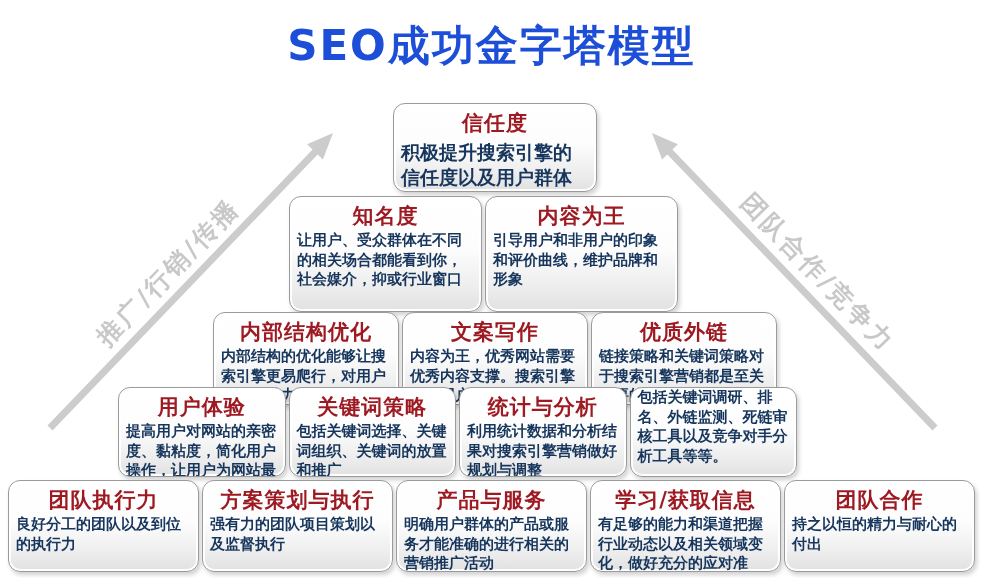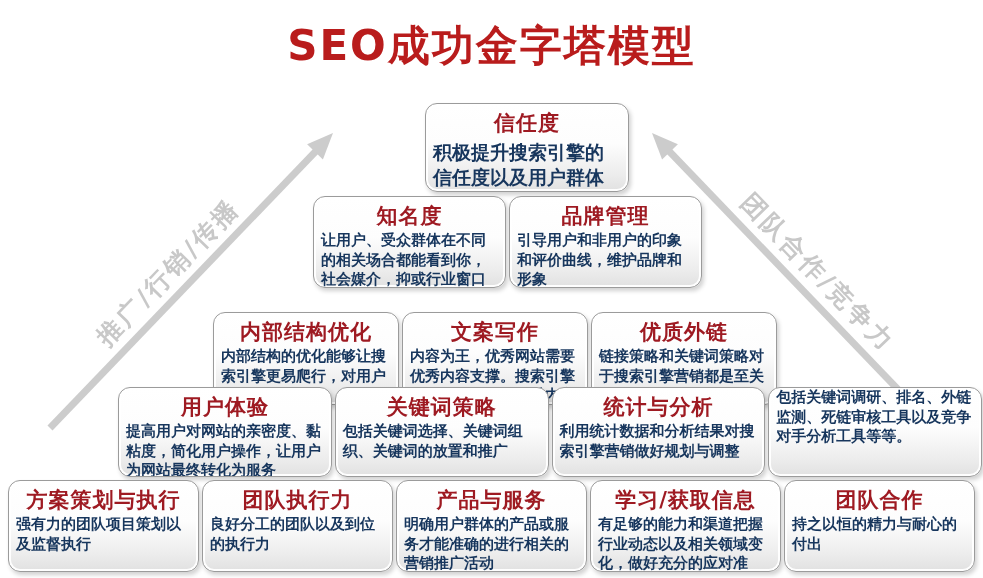--- a/index.html
+++ b/index.html
@@ -2,34 +2,34 @@
 <html><head>
 <meta charset="utf-8">
 <style>
   html,body{margin:0;padding:0;background:#fff;}
   .stage{
     position:relative;width:983px;height:578px;background:#ffffff;overflow:hidden;
     font-family:"DejaVu Sans","Liberation Sans",sans-serif;
   }
   .page-title{
     position:absolute;top:18px;left:0;width:100%;text-align:center;
-    font-size:42px;font-weight:bold;color:#b91c1c;letter-spacing:2px;
+    font-size:42px;font-weight:bold;color:#1d4ed8;letter-spacing:2px;
   }
   .arrows-layer{position:absolute;left:0;top:0;z-index:0;}
   .arrow-label{
     position:absolute;z-index:0;color:#c8c8c8;font-size:25px;font-weight:bold;
     letter-spacing:3px;text-align:center;width:260px;white-space:nowrap;
   }
   .arrow-label.left{left:38px;top:256px;transform:rotate(-46deg);}
   .arrow-label.right{left:688px;top:256px;transform:rotate(46deg);}
   .row{position:absolute;display:flex;gap:3px;z-index:1;}
-  .row-1{left:393px;top:103px;width:204px;height:89px;margin-left:32px;}
-  .row-2{left:313px;top:196px;width:389px;height:92px;}
+  .row-1{left:393px;top:103px;width:204px;height:89px;}
+  .row-2{left:289px;top:196px;width:389px;height:116px;}
   .row-3{left:213px;top:291px;width:564px;height:93px;margin-top:21px;}
-  .row-4{left:118px;top:387px;width:864px;height:90px;}
+  .row-4{left:118px;top:387px;width:679px;height:90px;}
   .row-5{left:8px;top:480px;width:967px;height:92px;}
   .box{
     flex:1 1 0;min-width:0;border:1px solid #9b9b9b;border-radius:12px;
     background:linear-gradient(180deg,#ffffff 0%,#fdfdfd 45%,#ececec 82%,#e1e1e1 100%);
     box-shadow:2px 3px 4px rgba(0,0,0,0.18), inset 0 0 0 2px rgba(255,255,255,0.95);
     overflow:hidden;
   }
   .box-title{
     text-align:center;color:#9e1a22;font-weight:bold;font-size:21px;
     letter-spacing:1px;margin:5px 4px 1px;white-space:nowrap;
@@ -67,21 +67,21 @@
       <div class="box-desc">积极提升搜索引擎的信任度以及用户群体的信任度</div>
     </div>
   </div>
 
   <div class="row row-2">
     <div class="box">
       <div class="box-title">知名度</div>
       <div class="box-desc">让用户、受众群体在不同的相关场合都能看到你，社会媒介，抑或行业窗口</div>
     </div>
     <div class="box">
-      <div class="box-title">品牌管理</div>
+      <div class="box-title">内容为王</div>
       <div class="box-desc">引导用户和非用户的印象和评价曲线，维护品牌和形象</div>
     </div>
   </div>
 
   <div class="row row-3">
     <div class="box">
       <div class="box-title">内部结构优化</div>
       <div class="box-desc">内部结构的优化能够让搜索引擎更易爬行，对用户更具引导力</div>
     </div>
     <div class="box">
@@ -107,26 +107,26 @@
       <div class="box-title">统计与分析</div>
       <div class="box-desc">利用统计数据和分析结果对搜索引擎营销做好规划与调整</div>
     </div>
     <div class="box">
       <div class="box-desc">包括关键词调研、排名、外链监测、死链审核工具以及竞争对手分析工具等等。</div>
     </div>
   </div>
 
   <div class="row row-5">
     <div class="box">
+      <div class="box-title">团队执行力</div>
+      <div class="box-desc">良好分工的团队以及到位的执行力</div>
+    </div>
+    <div class="box">
       <div class="box-title">方案策划与执行</div>
       <div class="box-desc">强有力的团队项目策划以及监督执行</div>
-    </div>
-    <div class="box">
-      <div class="box-title">团队执行力</div>
-      <div class="box-desc">良好分工的团队以及到位的执行力</div>
     </div>
     <div class="box">
       <div class="box-title">产品与服务</div>
       <div class="box-desc">明确用户群体的产品或服务才能准确的进行相关的营销推广活动</div>
     </div>
     <div class="box">
       <div class="box-title">学习/获取信息</div>
       <div class="box-desc">有足够的能力和渠道把握行业动态以及相关领域变化，做好充分的应对准备。</div>
     </div>
     <div class="box">

